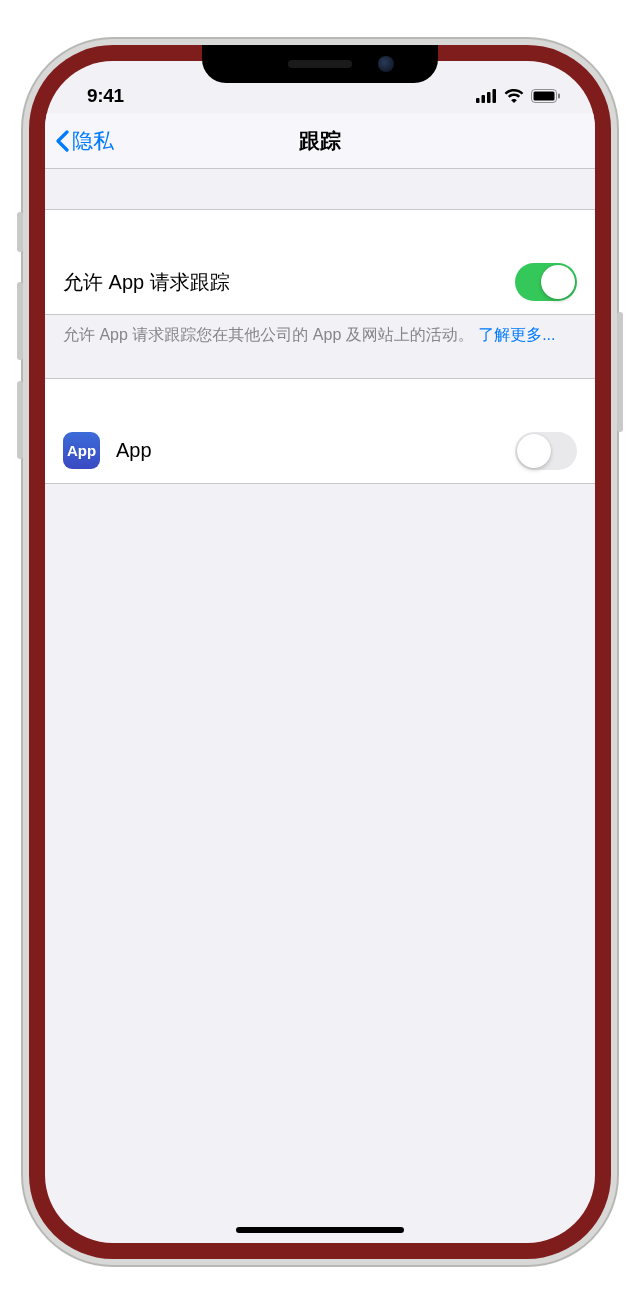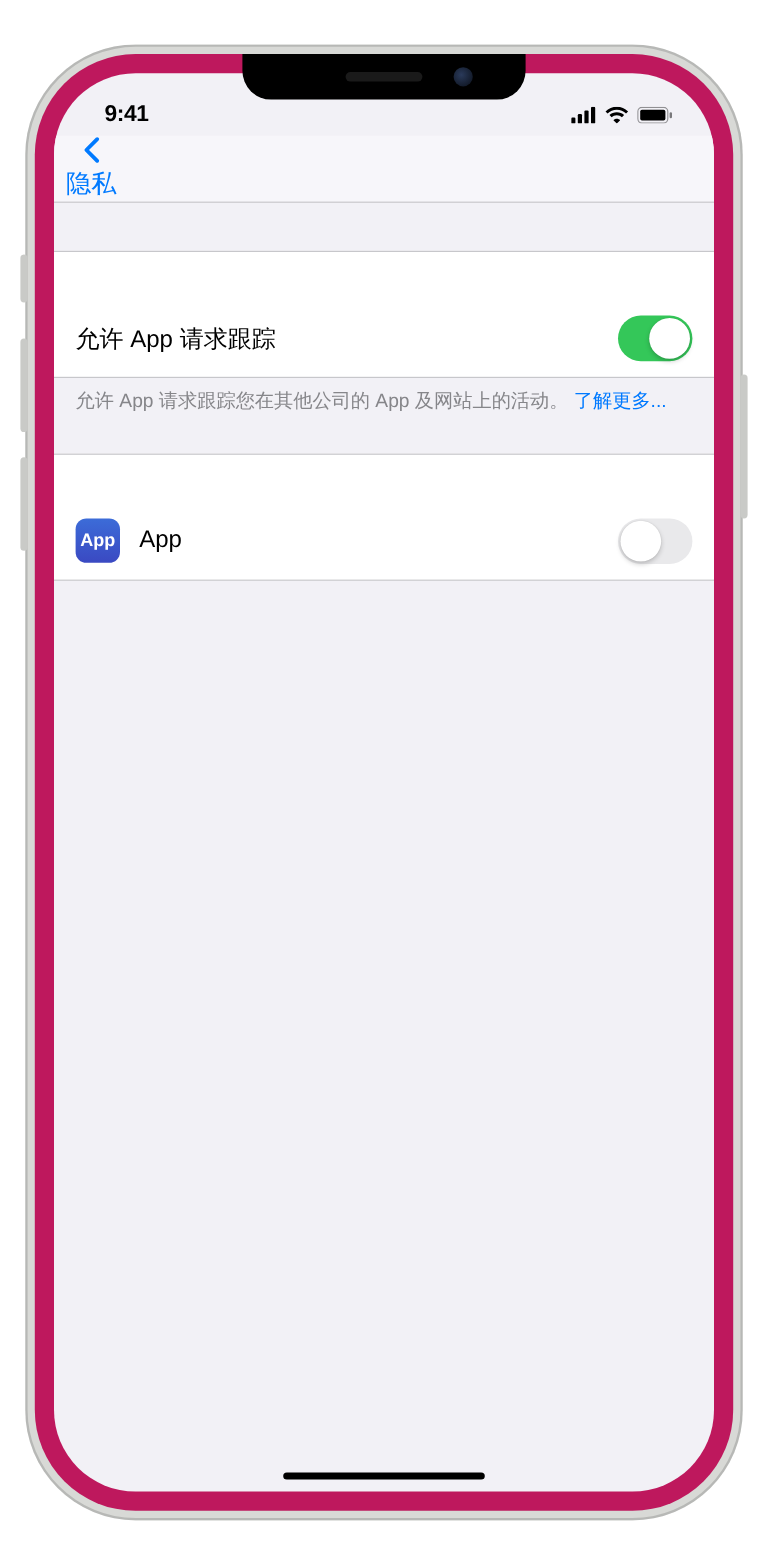--- a/index.html
+++ b/index.html
@@ -31,21 +31,21 @@
       background: #c9cac7;
       border-radius: 3px;
     }
     .side-btn.sb1 { left: -4px; top: 175px; width: 6px; height: 40px; }
     .side-btn.sb2 { left: -4px; top: 245px; width: 6px; height: 78px; }
     .side-btn.sb3 { left: -4px; top: 344px; width: 6px; height: 78px; }
     .side-btn.sb4 { right: -4px; top: 275px; width: 6px; height: 120px; }
     .phone-inner {
       width: 100%;
       height: 100%;
-      background: #be185d;
+      background: #7f1d1d;
       border-radius: 84px;
       padding: 16px;
       position: relative;
     }
     .screen {
       width: 100%;
       height: 100%;
       background: #f2f1f6;
       border-radius: 68px;
       overflow: hidden;
@@ -109,21 +109,20 @@
       padding: 0 6px;
     }
     .nav-back {
       display: flex;
       align-items: center;
       color: #007aff;
       font-size: 21px;
       gap: 3px;
       padding: 4px;
       cursor: pointer;
-      flex-direction: column;
     }
     .nav-title {
       position: absolute;
       left: 0;
       right: 0;
       text-align: center;
       font-size: 21px;
       font-weight: 600;
       pointer-events: none;
     }
@@ -244,20 +243,21 @@
         </div>
       </div>
 
       <div class="nav-bar">
         <div class="nav-back">
           <svg width="14" height="22" viewBox="0 0 14 22">
               <path d="M12 2 L3 11 L12 20" stroke="#007aff" stroke-width="3.2" fill="none" stroke-linecap="round" stroke-linejoin="round"></path>
             </svg>
           <span>隐私</span>
         </div>
+        <div class="nav-title">跟踪</div>
       </div>
 
       <div class="spacer"></div>
 
       <div class="cell-group">
         <div class="cell">
           <div class="cell-label">允许 App 请求跟踪</div>
           <div class="toggle on">
             <div class="toggle-thumb"></div>
           </div>

